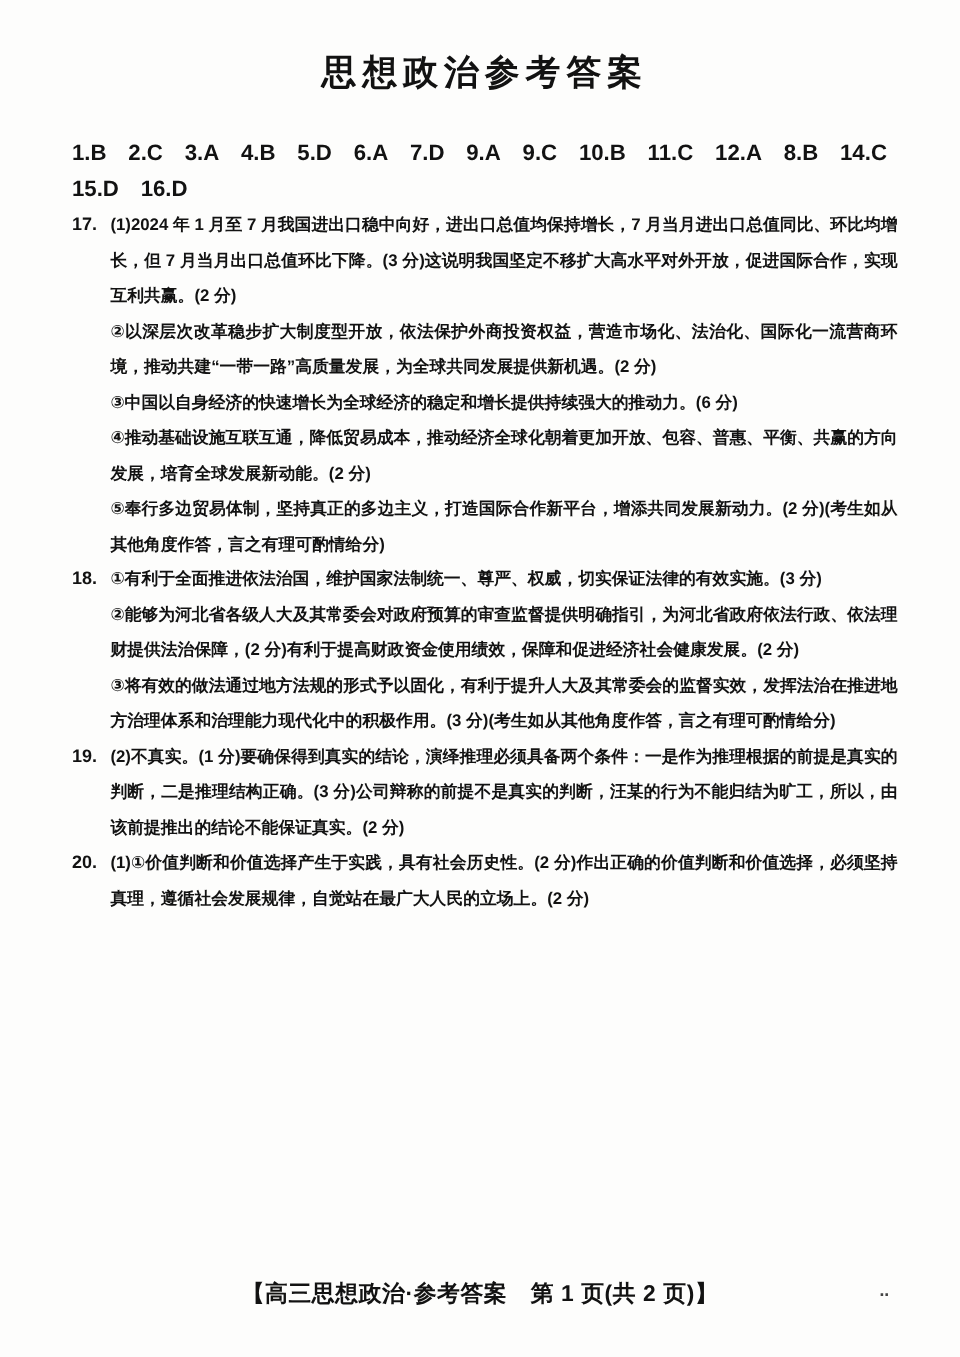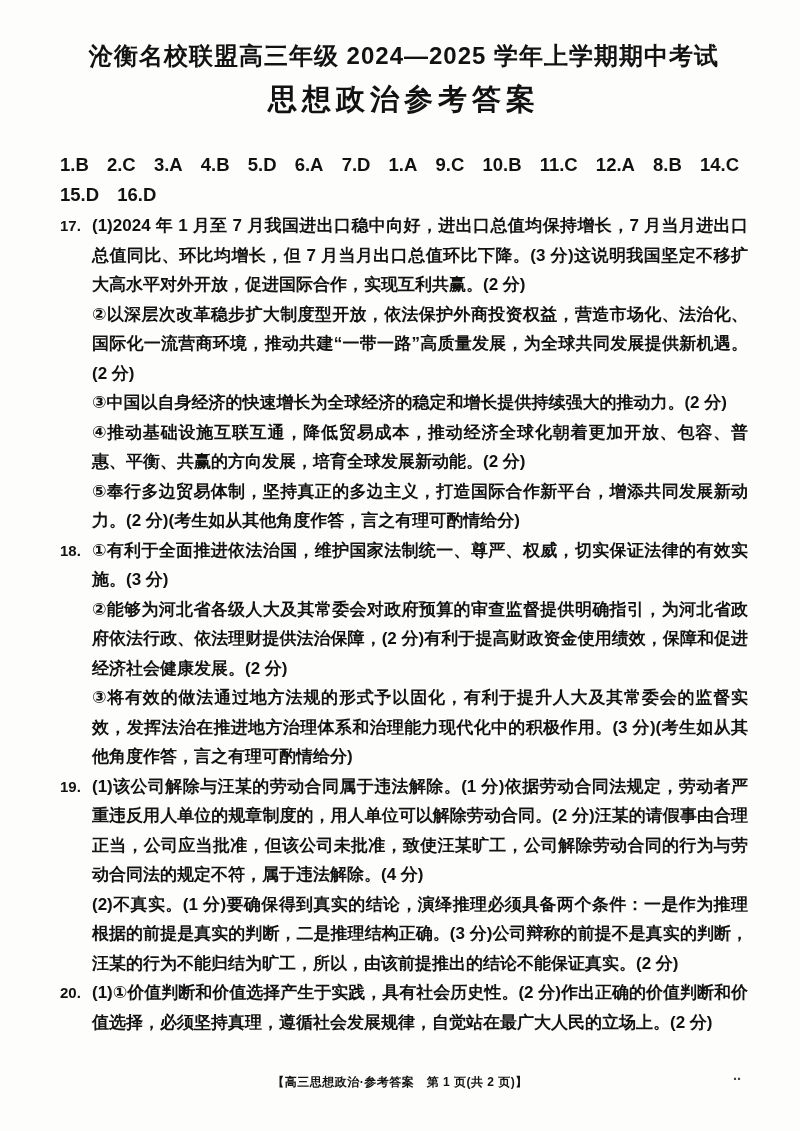--- a/index.html
+++ b/index.html
@@ -38,103 +38,101 @@
   .questions { margin-top: 1px; }
   .question { display: flex; }
   .qnum {
     flex: 0 0 32px;
     width: 32px;
     font-size: 15px;
     line-height: 29.5px;
   }
   .qbody {
     flex: 1;
-    font-size: 17px;
+    font-size: 14px;
     line-height: 29.5px;
     text-align: justify;
   }
   .para { margin: 0; word-break: break-all; }
 
   .footer-wrap {
     position: absolute;
     left: 0; right: 0;
     bottom: 40px;
     text-align: center;
   }
   .page-footer {
-    font-size: 12px;
+    font-size: 19px;
     letter-spacing: 0.5px;
     display: inline-block;
   }
   .footer-mark {
     position: absolute;
     right: 58px;
     bottom: 48px;
     font-size: 12px;
     color: #444;
     letter-spacing: 1px;
   }
 </style>
 </head>
 <body>
 
 <div class="page">
 
-  <h1 class="exam-title">沧衡名校联盟高三年级 2024—2025 学年上学期期中考试</h1>
   <h2 class="answers-title">思想政治参考答案</h2>
 
   <div class="answer-key">
     <div class="ak-line">
       <span class="ak">1.B</span>
       <span class="ak">2.C</span>
       <span class="ak">3.A</span>
       <span class="ak">4.B</span>
       <span class="ak">5.D</span>
       <span class="ak">6.A</span>
       <span class="ak">7.D</span>
-      <span class="ak">1.A</span>
+      <span class="ak">9.A</span>
       <span class="ak">9.C</span>
       <span class="ak">10.B</span>
       <span class="ak">11.C</span>
       <span class="ak">12.A</span>
       <span class="ak">8.B</span>
       <span class="ak">14.C</span>
     </div>
     <div class="ak-line">
       <span class="ak">15.D</span>
       <span class="ak">16.D</span>
     </div>
   </div>
 
   <div class="questions">
 
     <div class="question">
       <div class="qnum">17.</div>
       <div class="qbody">
         <p class="para">(1)2024 年 1 月至 7 月我国进出口稳中向好，进出口总值均保持增长，7 月当月进出口总值同比、环比均增长，但 7 月当月出口总值环比下降。(3 分)这说明我国坚定不移扩大高水平对外开放，促进国际合作，实现互利共赢。(2 分)</p>
         <p class="para">②以深层次改革稳步扩大制度型开放，依法保护外商投资权益，营造市场化、法治化、国际化一流营商环境，推动共建“一带一路”高质量发展，为全球共同发展提供新机遇。(2 分)</p>
-        <p class="para">③中国以自身经济的快速增长为全球经济的稳定和增长提供持续强大的推动力。(2 分)</p>
+        <p class="para">③中国以自身经济的快速增长为全球经济的稳定和增长提供持续强大的推动力。(6 分)</p>
         <p class="para">④推动基础设施互联互通，降低贸易成本，推动经济全球化朝着更加开放、包容、普惠、平衡、共赢的方向发展，培育全球发展新动能。(2 分)</p>
         <p class="para">⑤奉行多边贸易体制，坚持真正的多边主义，打造国际合作新平台，增添共同发展新动力。(2 分)(考生如从其他角度作答，言之有理可酌情给分)</p>
       </div>
     </div>
 
     <div class="question">
       <div class="qnum">18.</div>
       <div class="qbody">
         <p class="para">①有利于全面推进依法治国，维护国家法制统一、尊严、权威，切实保证法律的有效实施。(3 分)</p>
         <p class="para">②能够为河北省各级人大及其常委会对政府预算的审查监督提供明确指引，为河北省政府依法行政、依法理财提供法治保障，(2 分)有利于提高财政资金使用绩效，保障和促进经济社会健康发展。(2 分)</p>
         <p class="para">③将有效的做法通过地方法规的形式予以固化，有利于提升人大及其常委会的监督实效，发挥法治在推进地方治理体系和治理能力现代化中的积极作用。(3 分)(考生如从其他角度作答，言之有理可酌情给分)</p>
       </div>
     </div>
 
     <div class="question">
       <div class="qnum">19.</div>
       <div class="qbody">
-        <p class="para">(1)该公司解除与汪某的劳动合同属于违法解除。(1 分)依据劳动合同法规定，劳动者严重违反用人单位的规章制度的，用人单位可以解除劳动合同。(2 分)汪某的请假事由合理正当，公司应当批准，但该公司未批准，致使汪某旷工，公司解除劳动合同的行为与劳动合同法的规定不符，属于违法解除。(4 分)</p>
         <p class="para">(2)不真实。(1 分)要确保得到真实的结论，演绎推理必须具备两个条件：一是作为推理根据的前提是真实的判断，二是推理结构正确。(3 分)公司辩称的前提不是真实的判断，汪某的行为不能归结为旷工，所以，由该前提推出的结论不能保证真实。(2 分)</p>
       </div>
     </div>
 
     <div class="question">
       <div class="qnum">20.</div>
       <div class="qbody">
         <p class="para">(1)①价值判断和价值选择产生于实践，具有社会历史性。(2 分)作出正确的价值判断和价值选择，必须坚持真理，遵循社会发展规律，自觉站在最广大人民的立场上。(2 分)</p>
 
       </div>

